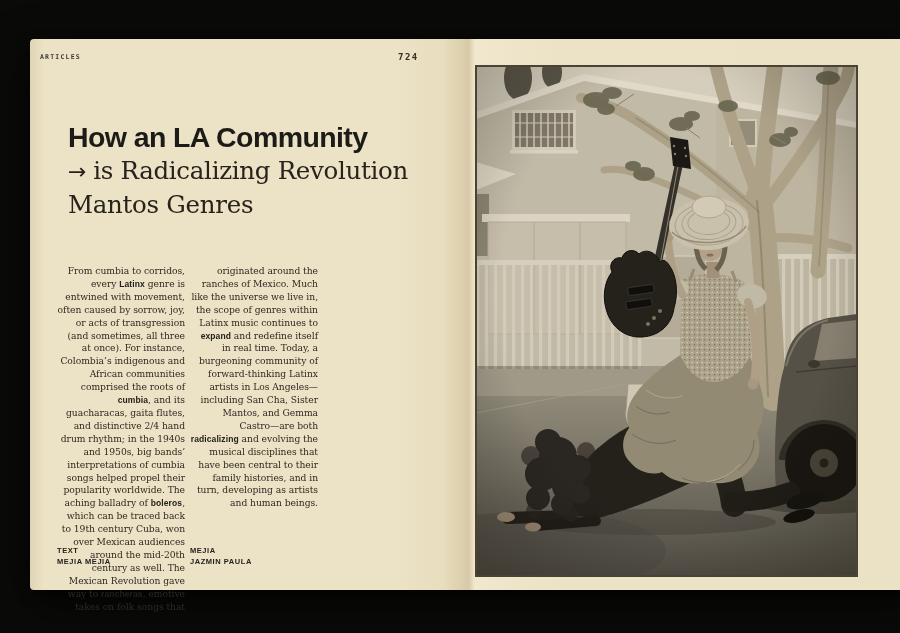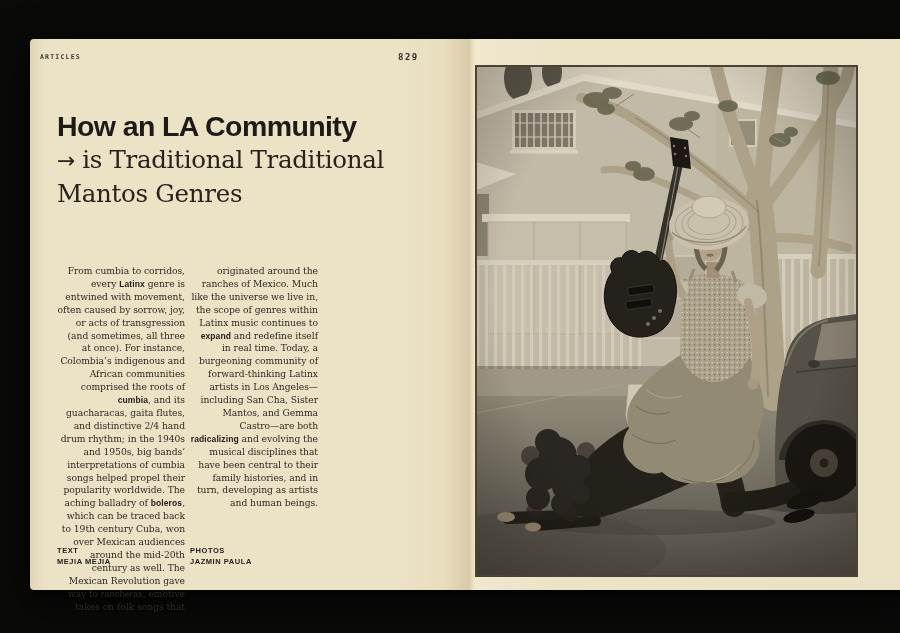--- a/index.html
+++ b/index.html
@@ -10,21 +10,21 @@
     background:linear-gradient(90deg,
       #e0d4b5 0%, #ece2c6 1.6%,
       #ece2c6 41%, #e8ddbe 46.5%, #d8caa8 49.4%,
       #f2e8ce 50.1%, #efe5ca 53.5%,
       #ece2c6 60%, #ebe1c5 98.4%, #e1d5b6 100%);
     box-shadow:0 14px 44px rgba(0,0,0,.6), 0 4px 12px rgba(0,0,0,.55);}
   .kicker{position:absolute;left:10px;top:14px;font-family:"DejaVu Sans Mono",monospace;
     font-size:6.5px;font-weight:700;letter-spacing:1.2px;color:#3e3931;}
   .folio{position:absolute;left:368px;top:13px;font-family:"DejaVu Sans Mono",monospace;
     font-size:9px;font-weight:700;letter-spacing:1.5px;color:#33302a;}
-  .title{position:absolute;left:27px;top:70px;margin:0;width:400px;}
+  .title{position:absolute;left:27px;top:70px;margin:11px;width:400px;}
   .t1{display:block;font-family:"Liberation Sans",sans-serif;font-weight:800;
     font-size:28.5px;line-height:34px;letter-spacing:-0.6px;color:#1d1b17;}
   .t2,.t3{display:block;font-family:"DejaVu Serif",serif;font-weight:400;
     font-size:24.5px;line-height:33px;letter-spacing:-0.3px;color:#27221b;}
   .arrow{font-family:"DejaVu Sans",sans-serif;margin-right:7px;font-size:22px;}
   .col{position:absolute;top:226px;width:128px;font-family:"DejaVu Serif",serif;
     font-size:9.2px;line-height:12.9px;letter-spacing:-0.05px;color:#2e2a22;text-align:right;}
   .col1{left:27px;}
   .col2{left:160px;}
   .kw{font-family:"Liberation Sans",sans-serif;font-weight:700;font-size:8.5px;
@@ -37,37 +37,37 @@
     border:1px solid #4a4334;box-sizing:content-box;background:#cdc6b3;}
   .photo svg{display:block;}
 </style>
 </head>
 <body>
 
 <div class="stage">
   <div class="spread">
 
     <div class="kicker">ARTICLES</div>
-    <div class="folio">829</div>
+    <div class="folio">724</div>
 
     <h1 class="title">
       <span class="t1">How an LA Community</span>
-      <span class="t2"><span class="arrow">→</span><span>is Traditional Traditional</span></span>
+      <span class="t2"><span class="arrow">→</span><span>is Radicalizing Revolution</span></span>
       <span class="t3">Mantos Genres</span>
     </h1>
 
     <div class="col col1"><span>From cumbia to corridos, every </span><b class="kw">Latinx</b><span> genre is entwined with movement, often caused by sorrow, joy, or acts of transgression (and sometimes, all three at once). For instance, Colombia’s indigenous and African communities comprised the roots of </span><b class="kw">cumbia</b><span>, and its guacharacas, gaita flutes, and distinctive 2/4 hand drum rhythm; in the 1940s and 1950s, big bands’ interpretations of cumbia songs helped propel their popularity worldwide. The aching balladry of </span><b class="kw">boleros</b><span>, which can be traced back to 19th century Cuba, won over Mexican audiences around the mid-20th century as well. The Mexican Revolution gave way to </span><b class="kw">rancheras</b><span>, emotive takes on folk songs that</span></div>
     <div class="col col2"><span>originated around the ranches of Mexico. Much like the universe we live in, the scope of genres within Latinx music continues to </span><b class="kw">expand</b><span> and redefine itself in real time. Today, a burgeoning community of forward-thinking Latinx artists in Los Angeles—including San Cha, Sister Mantos, and Gemma Castro—are both </span><b class="kw">radicalizing</b><span> and evolving the musical disciplines that have been central to their family histories, and in turn, developing as artists and human beings.</span></div>
 
     <div class="credit credit1">
       <div>TEXT</div>
       <div>MEJIA MEJIA</div>
     </div>
     <div class="credit credit2">
-      <div>PHOTOS</div>
+      <div>MEJIA</div>
       <div>JAZMIN PAULA</div>
     </div>
 
     <figure class="photo" role="img" aria-label="Sepia photograph: a performer in a wide-brim hat and sequined ruffled dress holds a black electric guitar and rests a white boot on another performer crawling on all fours in black clothing, on an asphalt driveway in front of a house, pruned tree, white fence and parked car.">
       <svg viewBox="0 0 381 510" width="381" height="510" preserveAspectRatio="none">
         <defs>
           <linearGradient id="gSky" x1="0" y1="0" x2="0" y2="1">
             <stop offset="0" stop-color="#ddd6c4"></stop>
               <stop offset="1" stop-color="#cdc6b3"></stop>
           </linearGradient>

